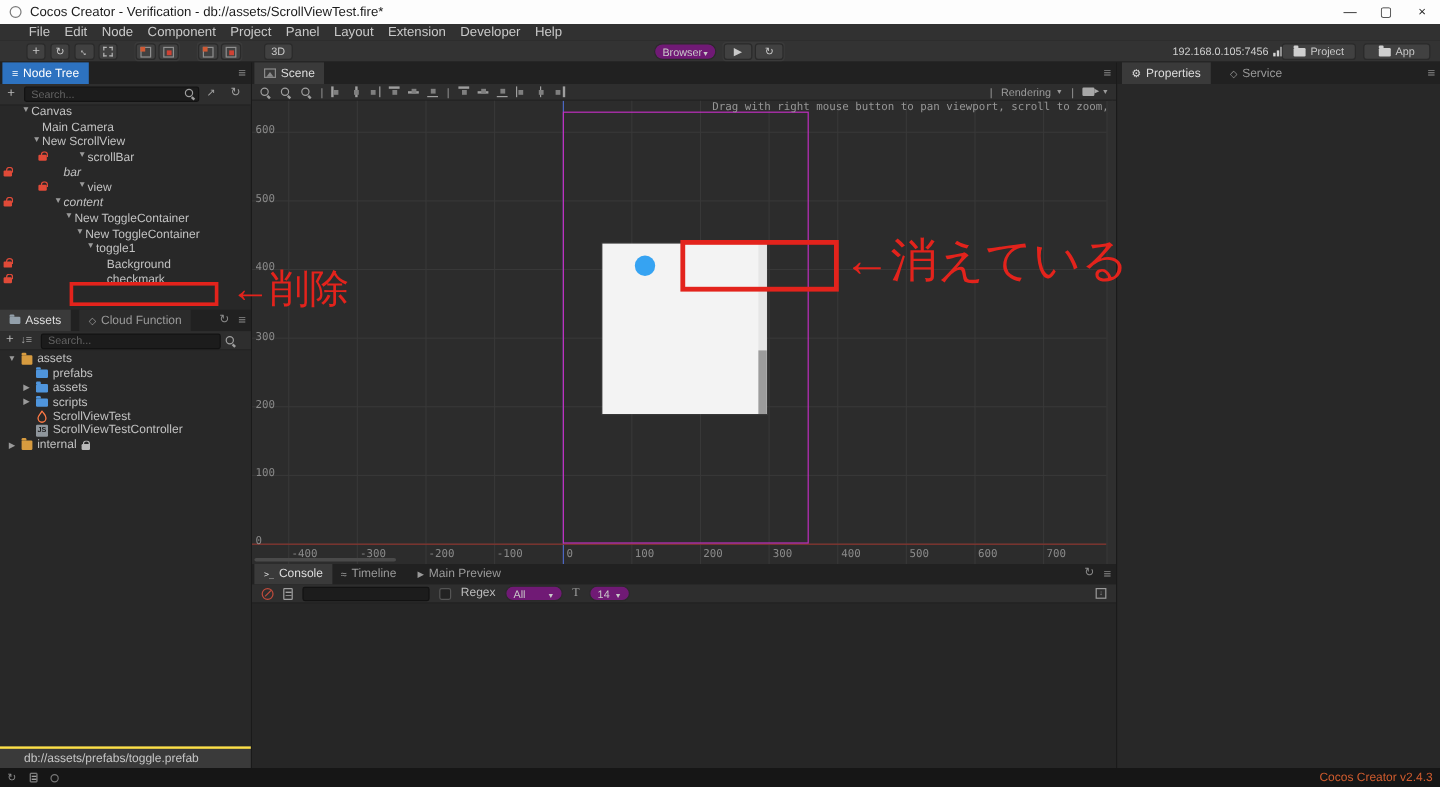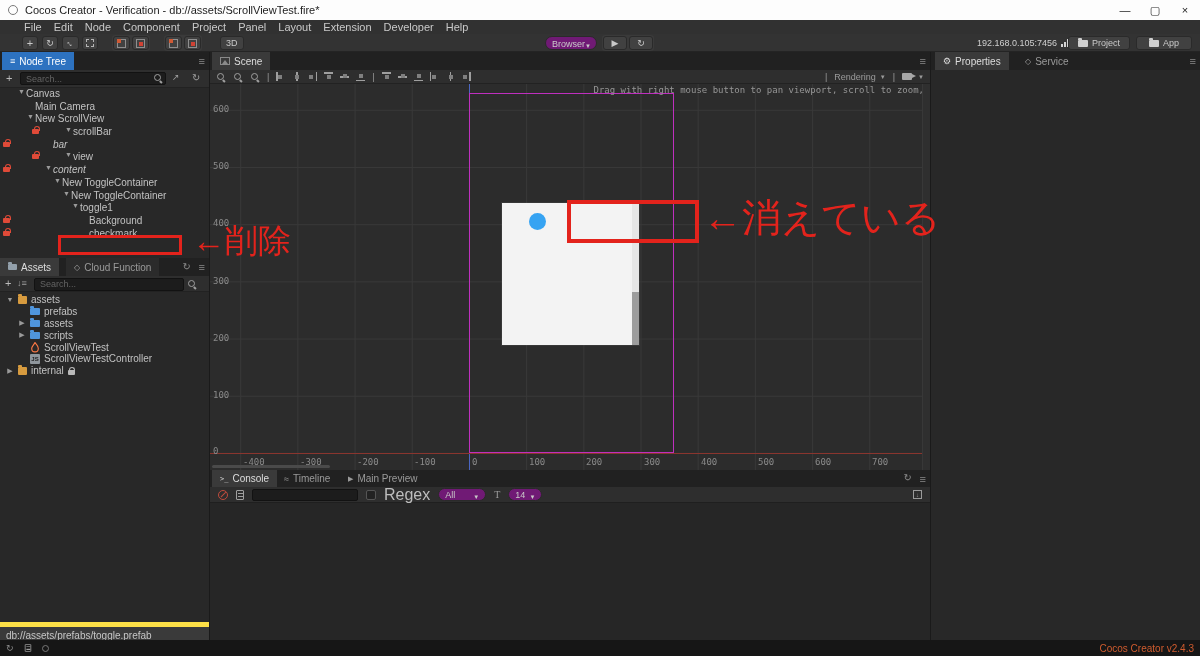--- a/index.html
+++ b/index.html
@@ -78,21 +78,21 @@
   #as-tabbar { top:0; height:18px; }
   #as-toolbar { position:absolute; top:18px; left:0; width:100%; height:16px; background:#2e2e2e; border-bottom:1px solid #222; }
   #as-tree { position:absolute; top:36px; left:0; width:100%; }
   .arow { position:relative; height:11.8px; display:flex; align-items:center; gap:4px; font-size:10px; color:#c2c2c2; }
   .arow .arr { width:8px; font-size:7px; color:#9a9a9a; text-align:center; flex:none; }
   .a0 { padding-left:6px; } .a1 { padding-left:26px; }
   .fireico { width:10px; height:11px; flex:none; }
   .jsico { width:10px; height:10px; background:#8f969c; color:#1d1d1d; font-size:6px; font-weight:bold;
            display:flex; align-items:center; justify-content:center; border-radius:1px; flex:none; }
   #as-footer { position:absolute; left:0; bottom:-34px; top:auto; width:100%; height:18px; background:#3a3a3a;
-               border-top:5px solid #fde047; font-size:10px; color:#c6c6c6; line-height:18px; padding-left:6px; }
+               border-top:2px solid #fde047; font-size:10px; color:#c6c6c6; line-height:18px; padding-left:20px; }
 
   
   #center-panel { left:210px; top:52px; width:720px; height:588px; background:#262626; }
   #sc-tabbar { top:0; height:18px; }
   #sc-toolbar { position:absolute; top:18px; left:0; width:100%; height:14px; background:#2e2e2e; border-bottom:1px solid #222;
                 display:flex; align-items:center; gap:7px; padding:0 6px; color:#9b9b9b; font-size:9px; }
   .sceneico { position:relative; width:10px; height:8px; border:1px solid #8a8a8a; }
   .sceneico::after { content:''; position:absolute; left:1px; bottom:0; border-left:3px solid transparent; border-right:3px solid transparent; border-bottom:4px solid #8a8a8a; }
   .alico { position:relative; width:9px; height:9px; }
   .alico::before { content:''; position:absolute; background:#9f9f9f; }
@@ -459,21 +459,21 @@
         <span>Main Preview</span>
       </div>
       <span style="position:absolute; right:18px; top:2px; font-size:10px; color:#8a8a8a;">↻</span>
       <span class="ham">≡</span>
     </div>
     <div id="co-toolbar">
       <span class="banico"></span>
       <span class="docico"></span>
       <input class="searchbox" style="position: static; width: 106px; height: 12px; padding: 0px 5px;">
       <span class="cb"></span>
-      <span style="font-size:16px; color:#bdbdbd;">Regex</span>
+      <span style="font-size:10px; color:#bdbdbd;">Regex</span>
       <span class="pill" style="height:13px; width:48px;">
         <span>All</span>
         <span style="font-size:6px;">▼</span>
       </span>
       <span style="font-size:10px; color:#9f9f9f; font-family:'Liberation Serif',serif;">T</span>
       <span class="pill" style="height:13px; width:34px;">
         <span>14</span>
         <span style="font-size:6px;">▼</span>
       </span>
       <span class="exico" style="margin-left:auto;">

